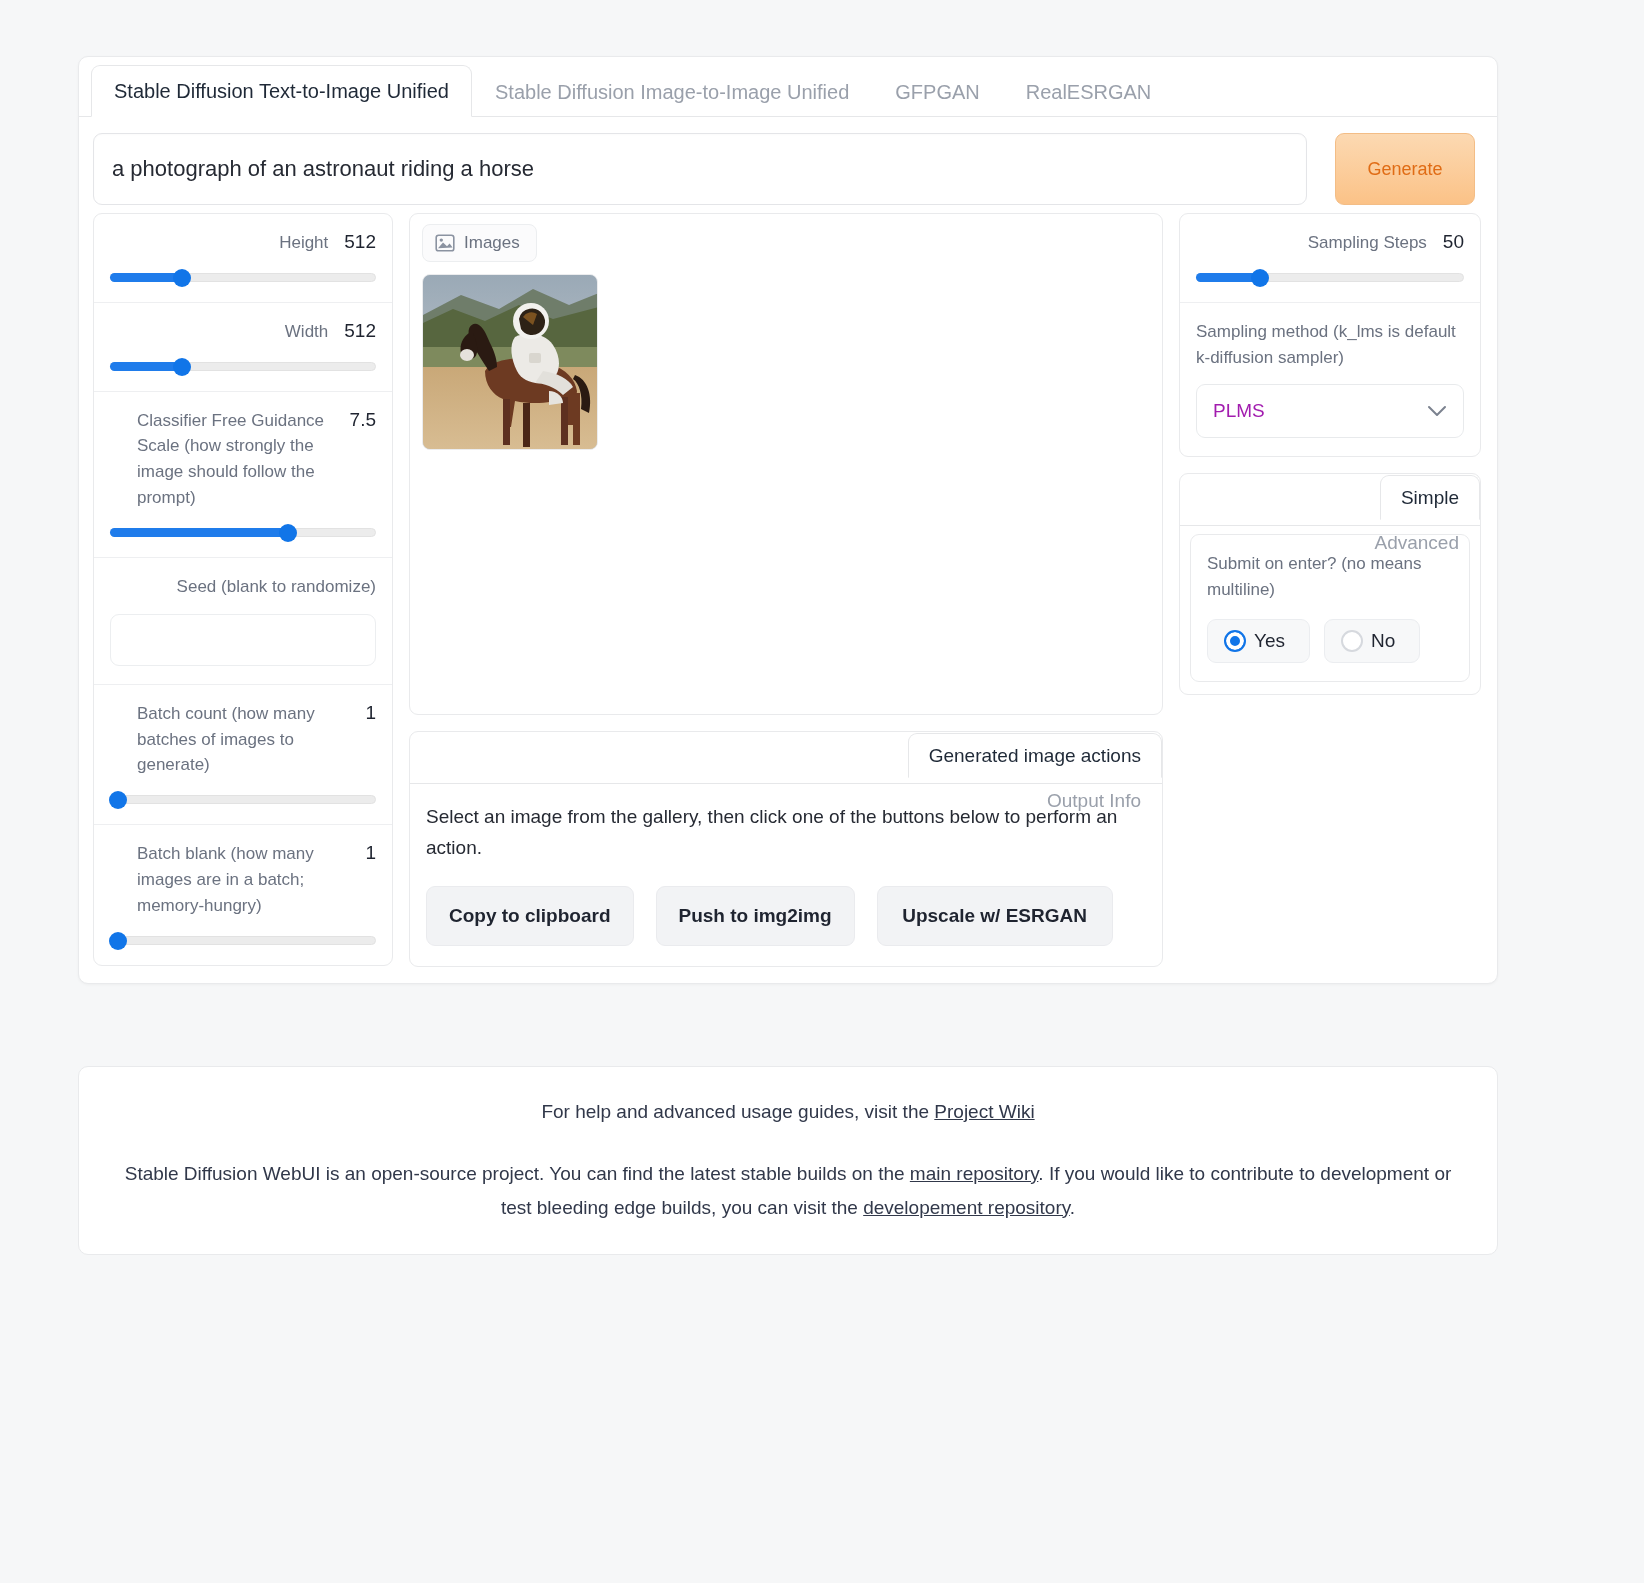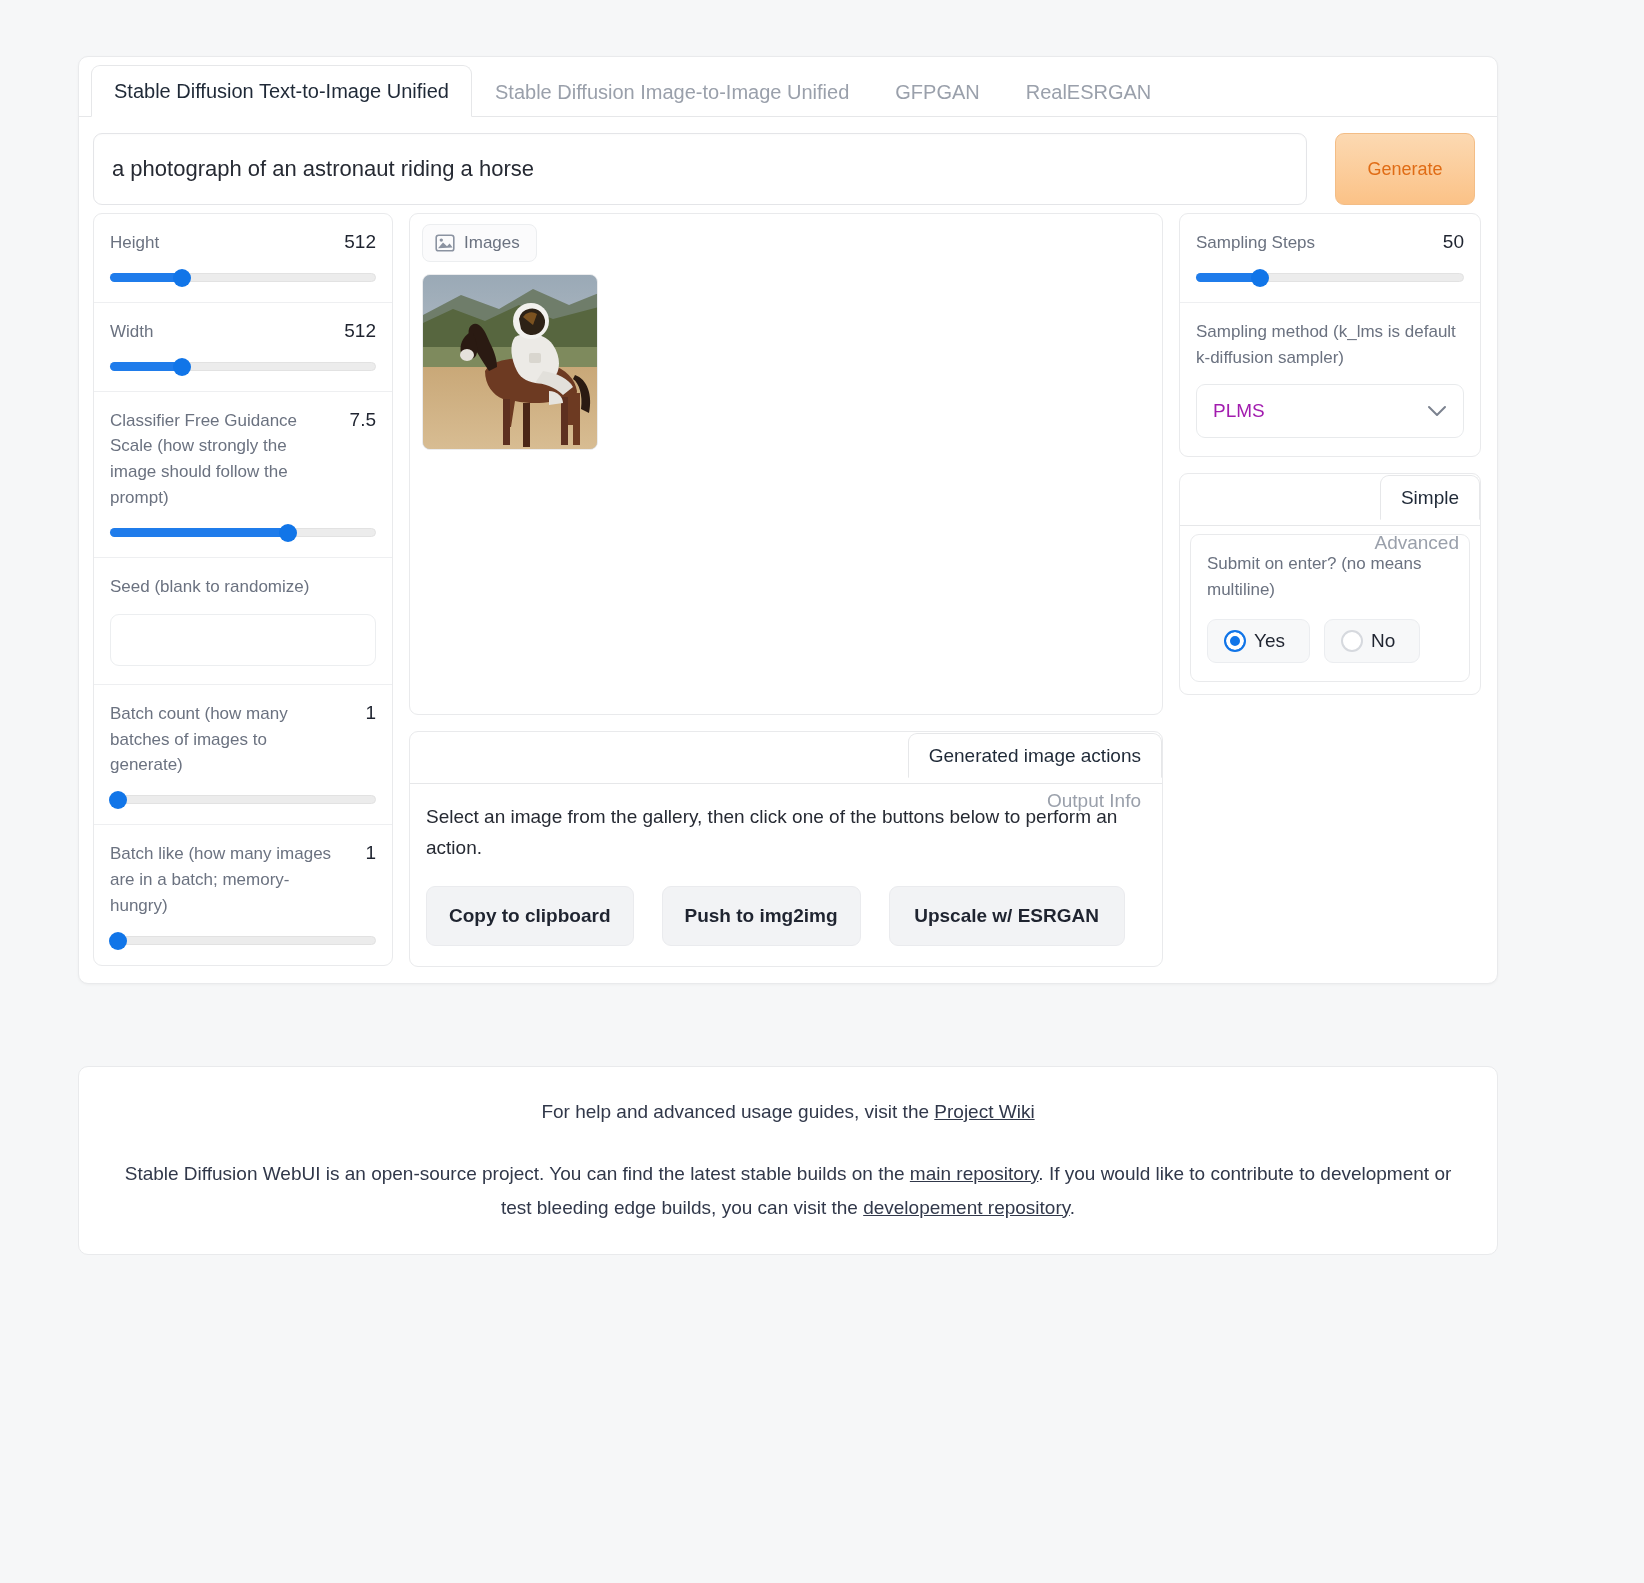--- a/index.html
+++ b/index.html
@@ -110,23 +110,24 @@
     overflow: hidden;
   }
   .panel + .panel { margin-top: 16px; }
   .field {
     padding: 16px 16px 18px 16px;
     border-bottom: 1px solid #eeeff1;
   }
   .field:last-child { border-bottom: none; }
   .field-head {
     display: flex;
-    justify-content: space-between;
+    justify-content: flex-end;
     align-items: flex-start;
-    gap: 28px;
+    gap: 16px;
+    margin-left: 27px;
   }
   .field-label {
     font-size: 17px;
     color: #6b7280;
     line-height: 1.52;
     font-weight: 400;
   }
   .field-value {
     font-size: 19px;
     color: #1f2430;
@@ -255,21 +256,21 @@
   }
   .actions-body { padding: 18px 16px 20px 16px; }
   .actions-desc {
     font-size: 19px;
     color: #262a33;
     line-height: 1.62;
     max-width: 700px;
   }
   .action-row {
     display: flex;
-    gap: 28px;
+    gap: 22px;
     margin-top: 22px;
     align-items: flex-start;
   }
   .action-btn {
     border: 1px solid #eaebee;
     border-radius: 9px;
     background: #f2f3f5;
     color: #1f2430;
     font-size: 19px;
     font-weight: bold;
@@ -419,21 +420,21 @@
             </div>
             <div class="slider">
               <div class="track"></div>
               <div class="fill" style="width:3%"></div>
               <div class="knob" style="left:3%"></div>
             </div>
           </div>
 
           <div class="field">
             <div class="field-head">
-              <div class="field-label" style="max-width:240px">Batch like (how many images are in a batch; memory-hungry)</div>
+              <div class="field-label" style="max-width:240px">Batch blank (how many images are in a batch; memory-hungry)</div>
               <div class="field-value">1</div>
             </div>
             <div class="slider">
               <div class="track"></div>
               <div class="fill" style="width:3%"></div>
               <div class="knob" style="left:3%"></div>
             </div>
           </div>
 
         </div>

